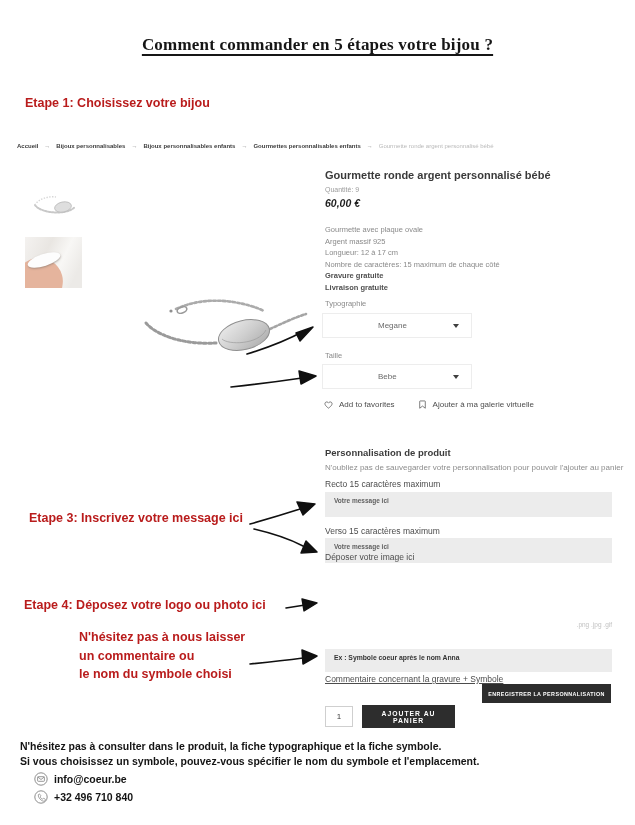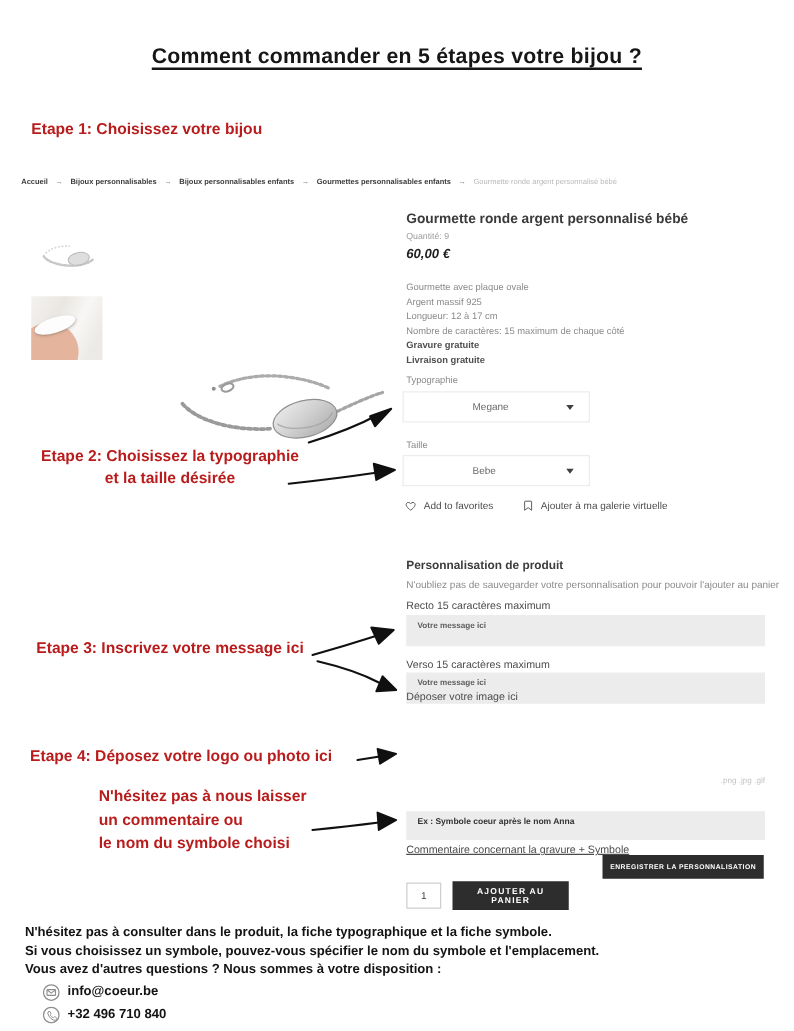--- a/index.html
+++ b/index.html
@@ -3,21 +3,21 @@
 <meta charset="utf-8">
 <style>
   html,body{margin:0;padding:0;background:#fff;}
   .page{position:relative;width:635px;height:825px;background:#fff;overflow:hidden;
         font-family:"Liberation Sans",sans-serif;color:#1d1d1d;}
   .abs{position:absolute;}
 
   
   .main-title{top:24px;left:0;width:635px;text-align:center;font-size:17px;font-weight:700;
     color:#161616;text-decoration:underline;text-decoration-thickness:1.6px;text-underline-offset:4px;
-    letter-spacing:.2px;}
+    letter-spacing:.2px;font-family:Liberation Serif, serif;}
 
   
   .step{font-weight:700;color:#b91c1c;font-size:12.5px;margin-left:11px;}
   .step1{top:96px;left:14px;}
   .step2{top:357px;left:10px;width:230px;text-align:center;line-height:17px;}
   .step3{top:511px;left:18px;}
   .step4{top:598px;left:13px;}
   .step5{top:628px;left:13px;line-height:18.5px;}
   .step5 .indent{margin-left:55px;}
 
@@ -197,24 +197,20 @@
   <div class="abs formats">.png .jpg .gif</div>
 
   <div class="abs input-label lbl-comment">Commentaire concernant la gravure + Symbole</div>
   <textarea class="abs msg-box box-comment" placeholder="Ex : Symbole coeur après le nom Anna" style=""></textarea>
 
   <button class="abs dark-btn save-btn">ENREGISTRER LA PERSONNALISATION</button>
 
   <input class="abs qty-box" value="1" style="">
   <button class="abs dark-btn cart-btn">AJOUTER AU PANIER</button>
 
-  <div class="abs step step2">
-    <div>Etape 2: Choisissez la typographie</div>
-    <div>et la taille désirée</div>
-  </div>
   <div class="abs step step3">Etape 3: Inscrivez votre message ici</div>
   <div class="abs step step4">Etape 4: Déposez votre logo ou photo ici</div>
   <div class="abs step step5">
     <div class="indent">N'hésitez pas à nous laisser</div>
     <div class="indent">un commentaire ou</div>
     <div class="indent">le nom du symbole choisi</div>
   </div>
 
   <svg class="abs arrows" width="635" height="825" viewBox="0 0 635 825">
     <g stroke="#101010" fill="none" stroke-linecap="round" stroke-linejoin="round">
@@ -235,21 +231,20 @@
       <path d="M302,599 L317,603 L304,611 Z" fill="#101010" stroke-width="1.4"></path>
 
       <path d="M250,664 Q280,661 303,658" stroke-width="1.7"></path>
       <path d="M302,650 L317,656 L303,664 Z" fill="#101010" stroke-width="1.5"></path>
     </g>
   </svg>
 
   <div class="abs footer">
     <div>N'hésitez pas à consulter dans le produit, la fiche typographique et la fiche symbole.</div>
     <div>Si vous choisissez un symbole, pouvez-vous spécifier le nom du symbole et l'emplacement.</div>
-    <div>Vous avez d'autres questions ? Nous sommes à votre disposition :</div>
     <div class="contact-row">
       <svg class="circle-ic" width="14" height="14" viewBox="0 0 14 14">
         <circle cx="7" cy="7" r="6.2" fill="none" stroke="#8d8d8d" stroke-width="1"></circle>
         <rect x="3.6" y="4.7" width="6.8" height="4.6" rx="0.6" fill="none" stroke="#8d8d8d" stroke-width="0.9"></rect>
         <path d="M3.8 5 L7 7.5 L10.2 5" fill="none" stroke="#8d8d8d" stroke-width="0.9"></path>
       </svg>
       <span>info@coeur.be</span>
     </div>
     <div class="contact-row">
       <svg class="circle-ic" width="14" height="14" viewBox="0 0 14 14">

